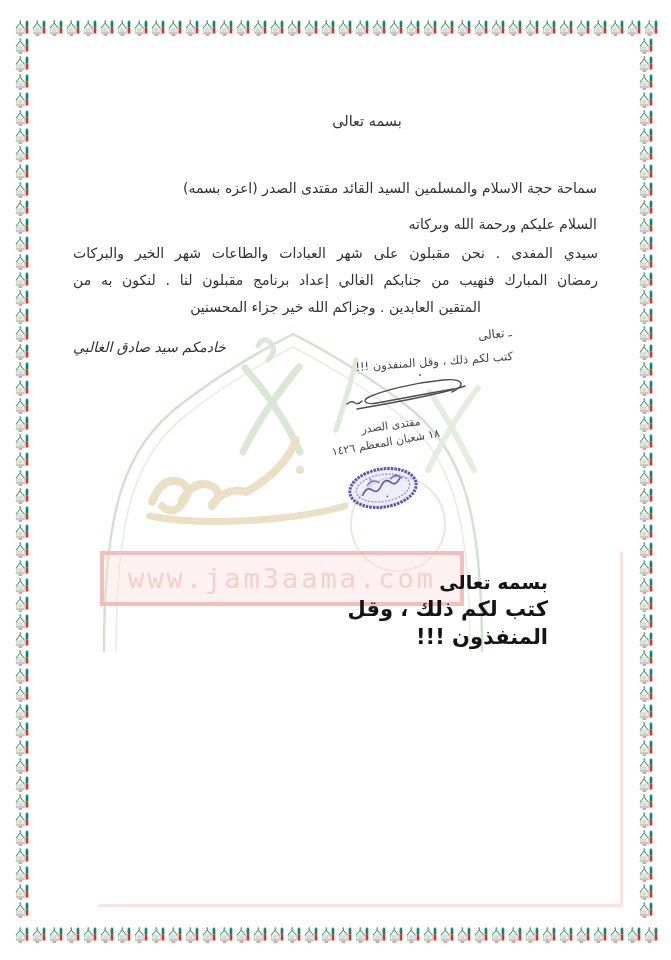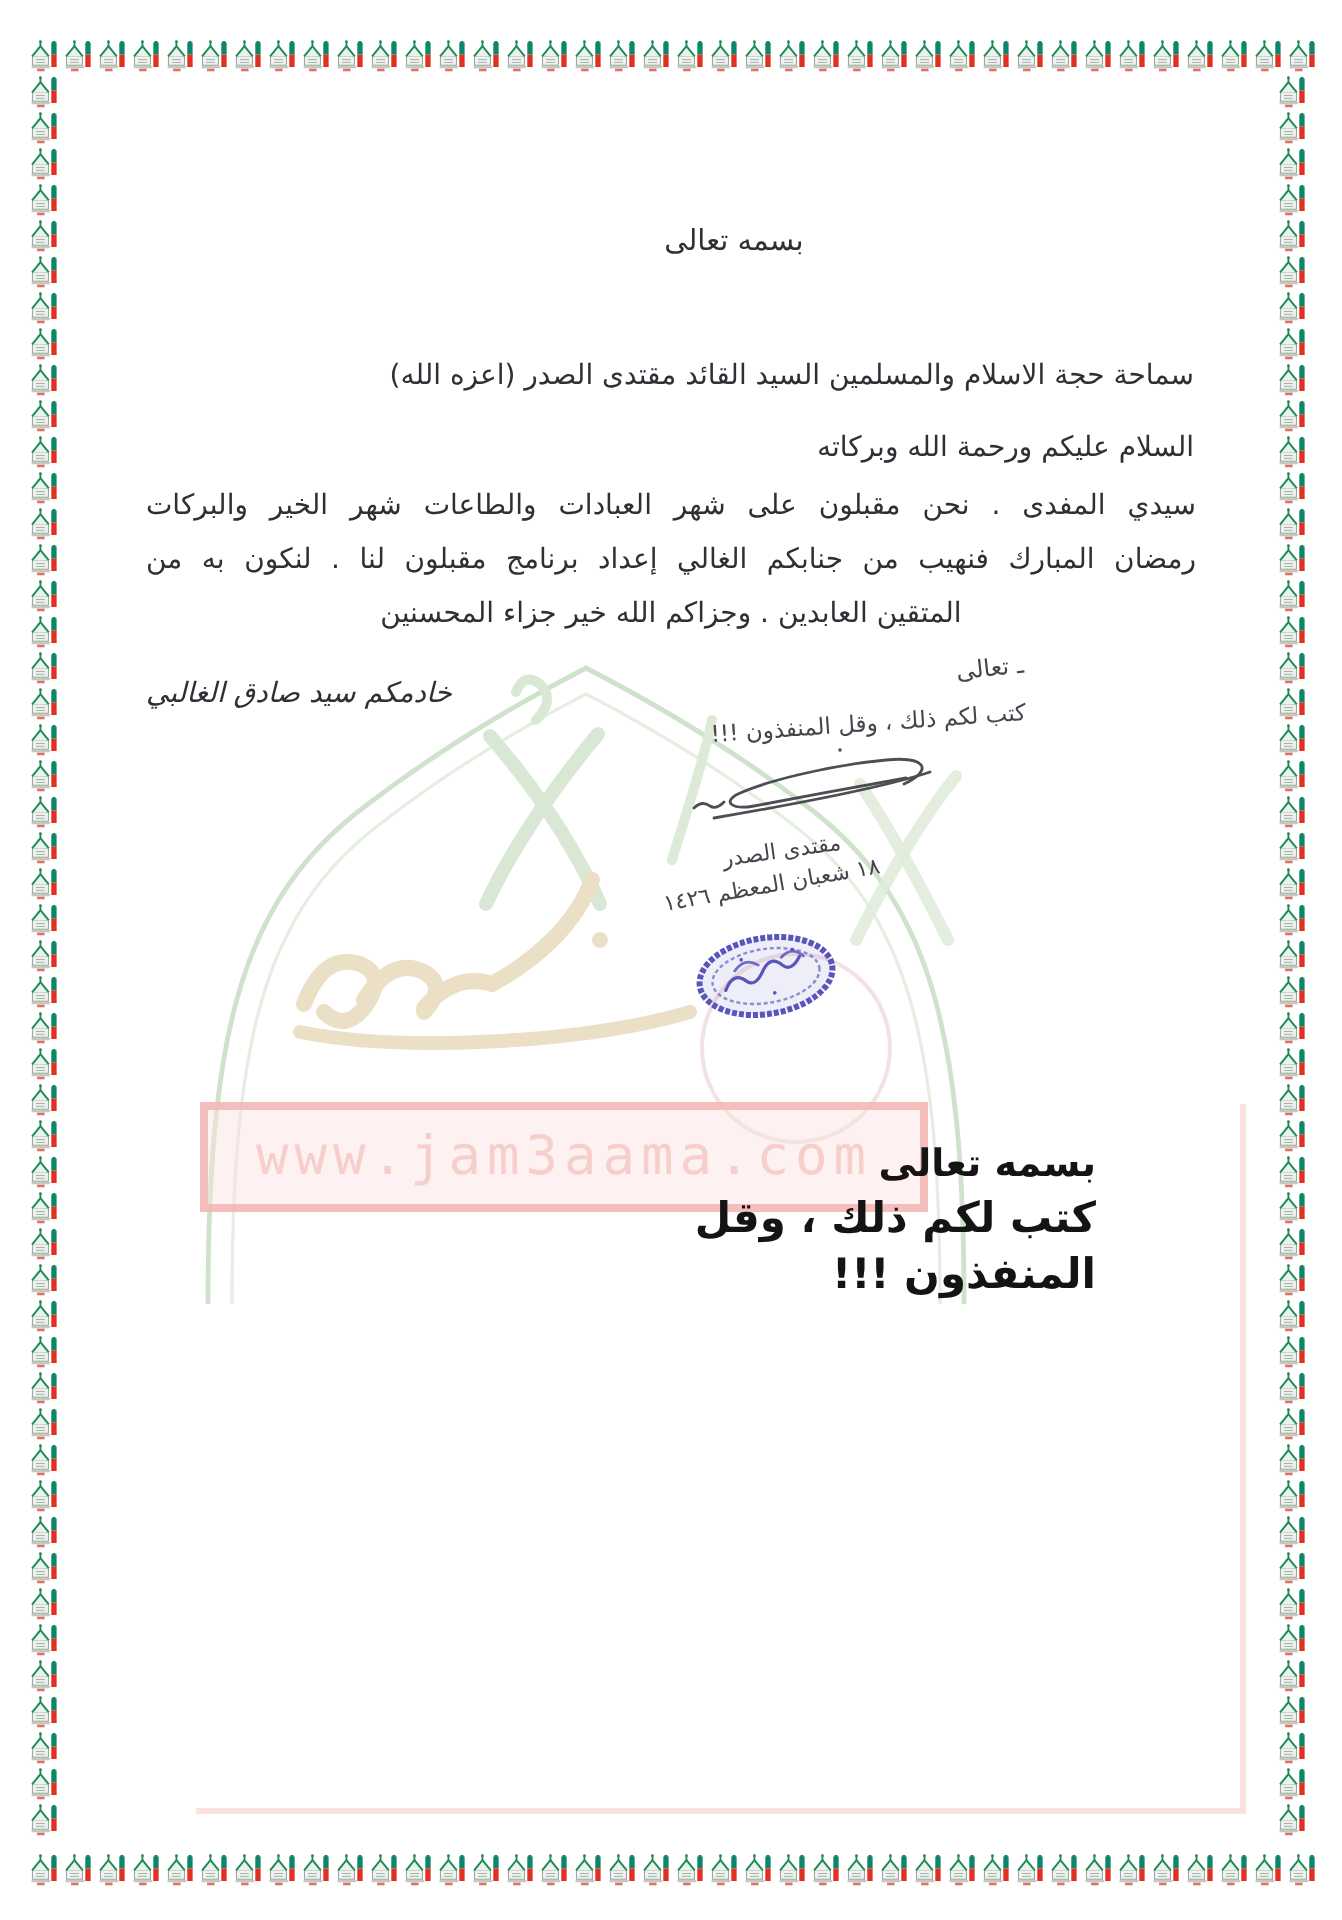--- a/index.html
+++ b/index.html
@@ -2345,21 +2345,21 @@
       <circle cx="300" cy="470" r="4" fill="#ebe0c5" stroke="none"></circle>
     </g>
   </svg>
 
   <div class="wm-frame"></div>
   <div class="wm-urlbox">
     <span class="wm-url">www.jam3aama.com</span>
   </div>
 
   <div class="typed basmala-top">بسمه تعالى</div>
-  <div class="typed addressee">سماحة حجة الاسلام والمسلمين السيد القائد مقتدى الصدر (اعزه الله)</div>
+  <div class="typed addressee">سماحة حجة الاسلام والمسلمين السيد القائد مقتدى الصدر (اعزه بسمه)</div>
   <div class="typed greeting">السلام عليكم ورحمة الله وبركاته</div>
   <div class="typed bodytxt">
     <div class="just">سيدي المفدى . نحن مقبلون على شهر العبادات والطاعات شهر الخير والبركات</div>
     <div class="just">رمضان المبارك فنهيب من جنابكم الغالي إعداد برنامج مقبلون لنا . لنكون به من</div>
     <div class="center">المتقين العابدين . وجزاكم الله خير جزاء المحسنين</div>
   </div>
   <div class="typed sender">خادمكم سيد صادق الغالبي</div>
 
   <div class="hand hw-basmala">ـ تعالى</div>
   <div class="hand hw-reply">كتب لكم ذلك ، وقل المنفذون !!!</div>

